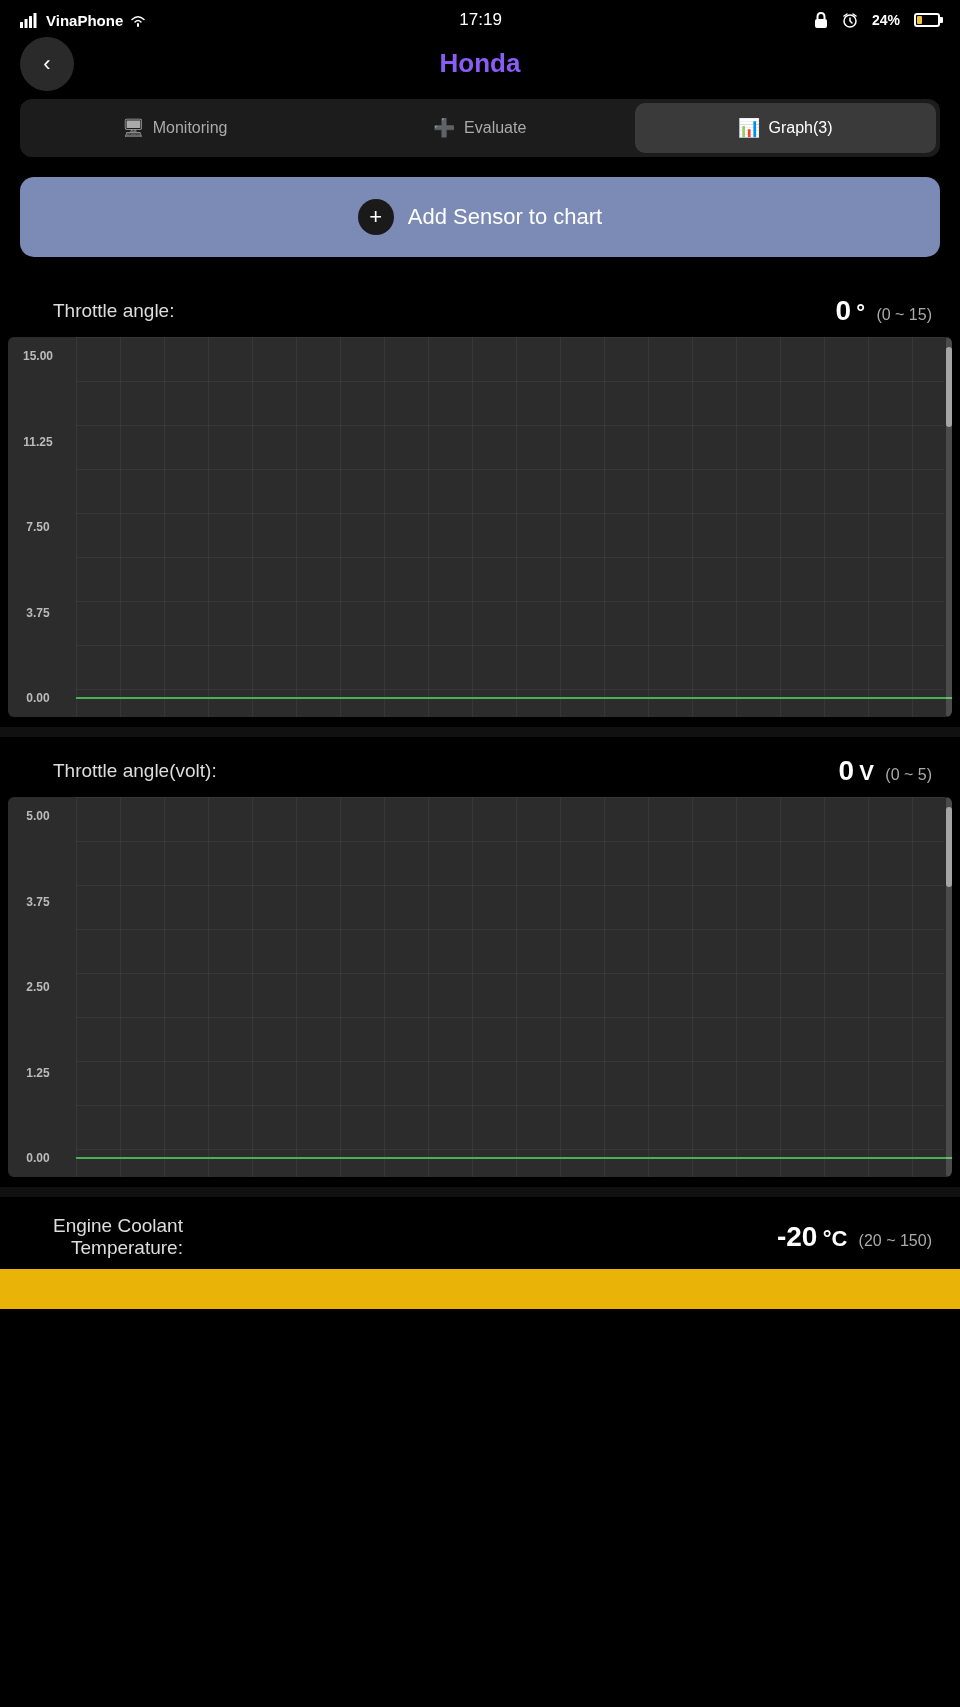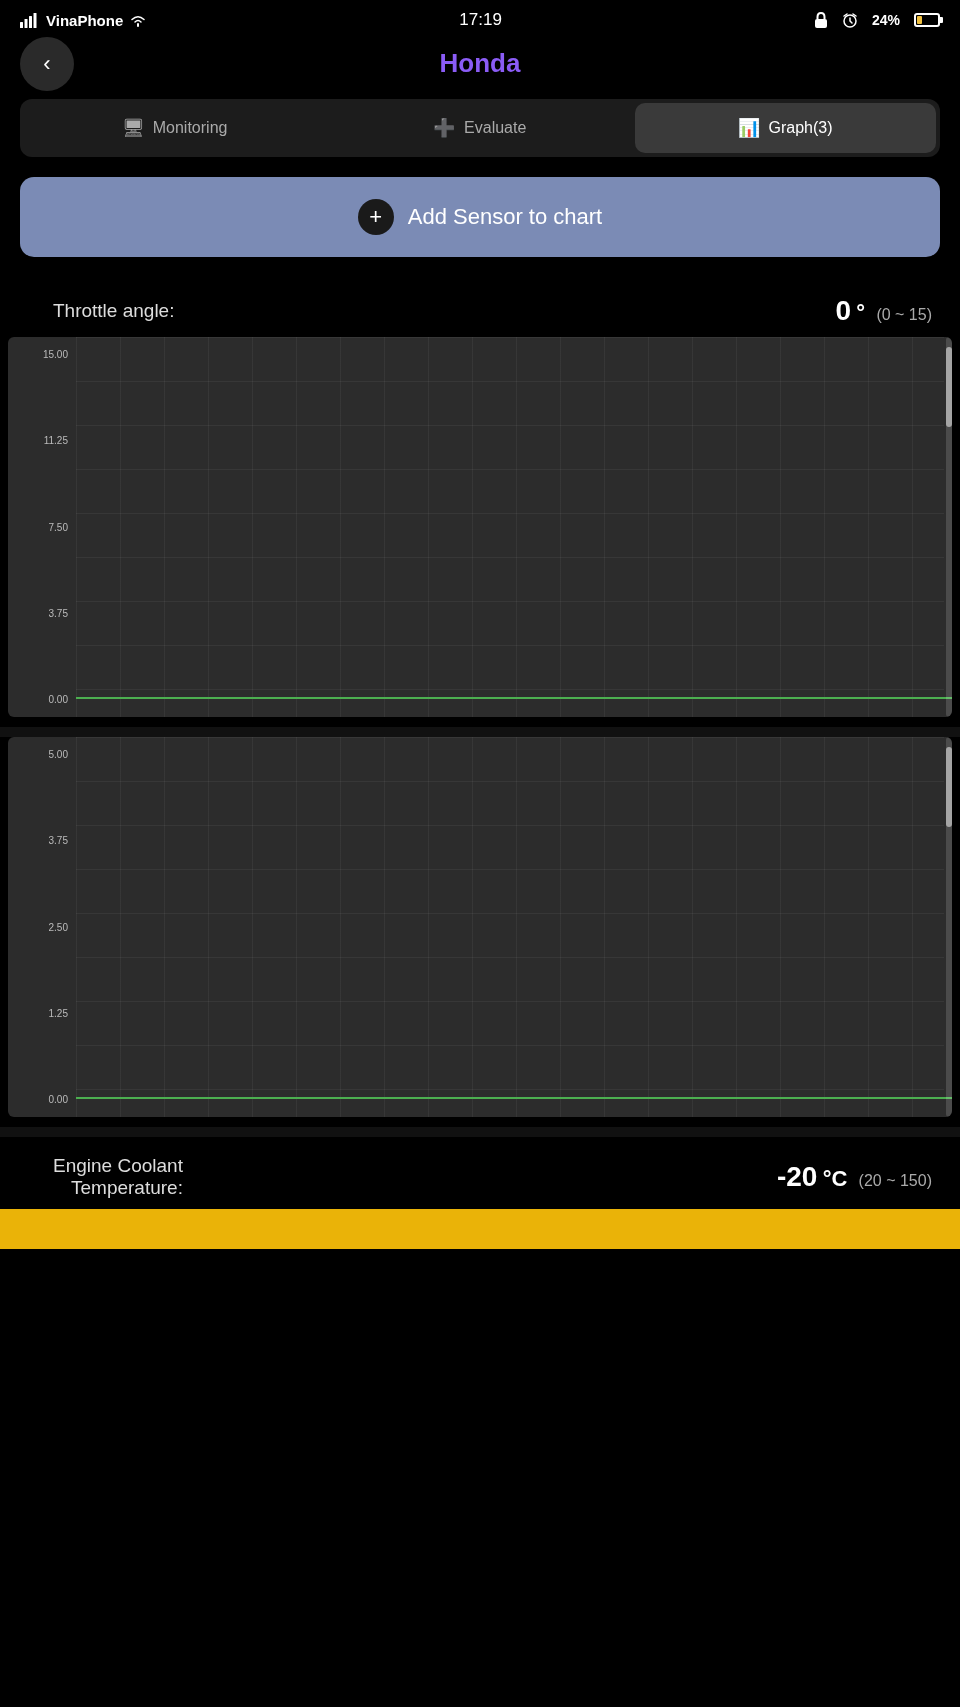--- a/index.html
+++ b/index.html
@@ -206,24 +206,25 @@
       left: 0;
       top: 0;
       bottom: 0;
       width: 68px;
       display: flex;
       flex-direction: column;
       justify-content: space-between;
       padding: 12px 0;
     }
     .y-label {
-      font-size: 10px;
+      font-size: 12px;
       color: #bbb;
-      text-align: right;
+      text-align: center;
       padding-right: 8px;
+      font-weight: bold;
     }
 
     
     .data-line {
       position: absolute;
       left: 68px;
       right: 0;
       height: 2px;
       background: #4caf50;
     }
@@ -381,20 +382,28 @@
 
     <div class="scrollbar">
       <div class="scrollbar-thumb"></div>
     </div>
   </div>
 </div>
 
 <div class="section-divider"></div>
 
 <div class="chart-section">
+  <div class="chart-header">
+    <span class="chart-label">Throttle angle(volt):</span>
+    <span class="chart-value">
+      <span class="value-num">0</span>
+      <span class="value-unit">V</span>
+      <span class="value-range">(0 ~ 5)</span>
+    </span>
+  </div>
   <div class="chart-canvas">
 
     <div class="dashed-grid"></div>
 
     <div class="y-axis-labels">
       <span class="y-label">5.00</span>
       <span class="y-label">3.75</span>
       <span class="y-label">2.50</span>
       <span class="y-label">1.25</span>
       <span class="y-label">0.00</span>

